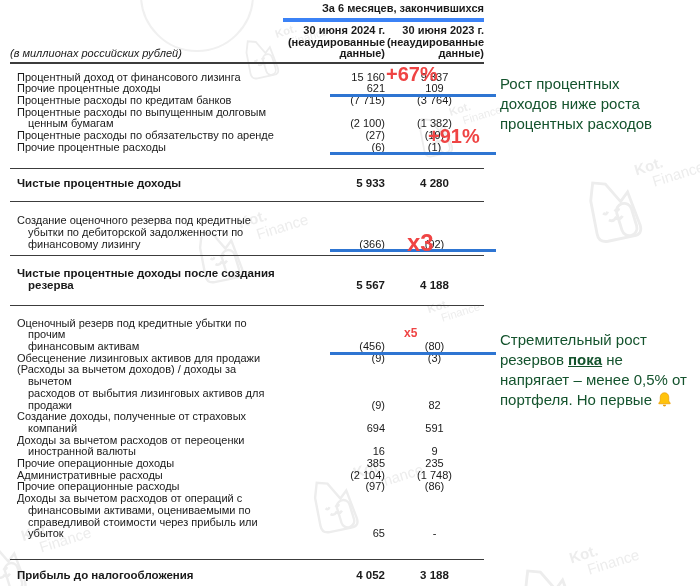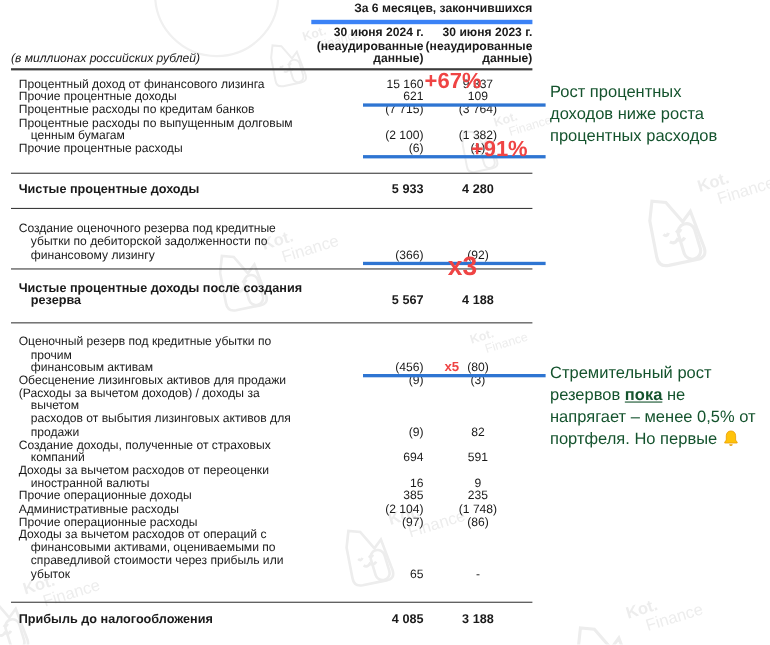--- a/index.html
+++ b/index.html
@@ -194,20 +194,25 @@
       <div class="v1">(7 715)</div>
       <div class="v2">(3 764)</div>
     </div>
     <div class="row">
       <div class="lbl">Процентные расходы по выпущенным долговым
 ценным бумагам</div>
       <div class="v1">(2 100)</div>
       <div class="v2">(1 382)</div>
     </div>
     <div class="row">
+      <div class="lbl">Процентные расходы по обязательству по аренде</div>
+      <div class="v1">(27)</div>
+      <div class="v2">(19)</div>
+    </div>
+    <div class="row">
       <div class="lbl">Прочие процентные расходы</div>
       <div class="v1">(6)</div>
       <div class="v2">(1)</div>
     </div>
     <div class="blue-line"></div>
 
     <div class="sep" style="margin-top:15px;"></div>
     <div class="row bold" style="padding:9px 0 11px;">
       <div class="lbl">Чистые процентные доходы</div>
       <div class="v1">5 933</div>
@@ -286,21 +291,21 @@
 финансовыми активами, оцениваемыми по
 справедливой стоимости через прибыль или
 убыток</div>
       <div class="v1">65</div>
       <div class="v2">-</div>
     </div>
 
     <div class="sep" style="margin-top:19px;"></div>
     <div class="row bold" style="padding:10px 0 11px;">
       <div class="lbl">Прибыль до налогообложения</div>
-      <div class="v1">4 085</div>
+      <div class="v1">4 052</div>
       <div class="v2">3 188</div>
     </div>
 
   </div>
 </div>
 
 <div class="pct pct-67">+67%</div>
 <div class="pct pct-91">+91%</div>
 <div class="pct mult-x3">х3</div>
 <div class="pct mult-x5">х5</div>

